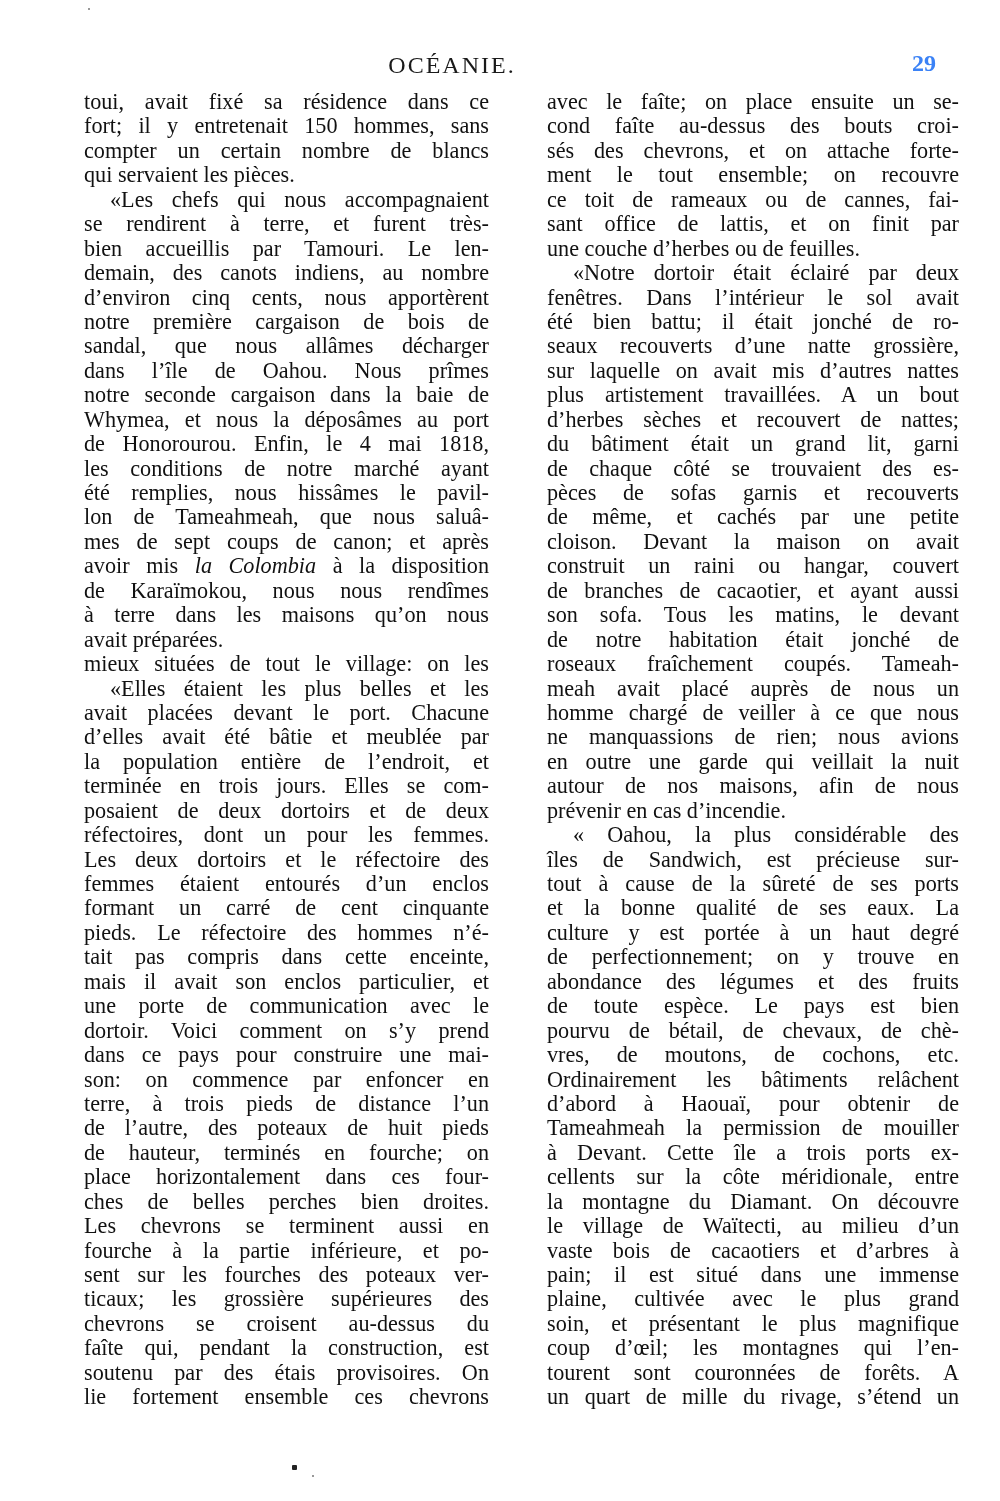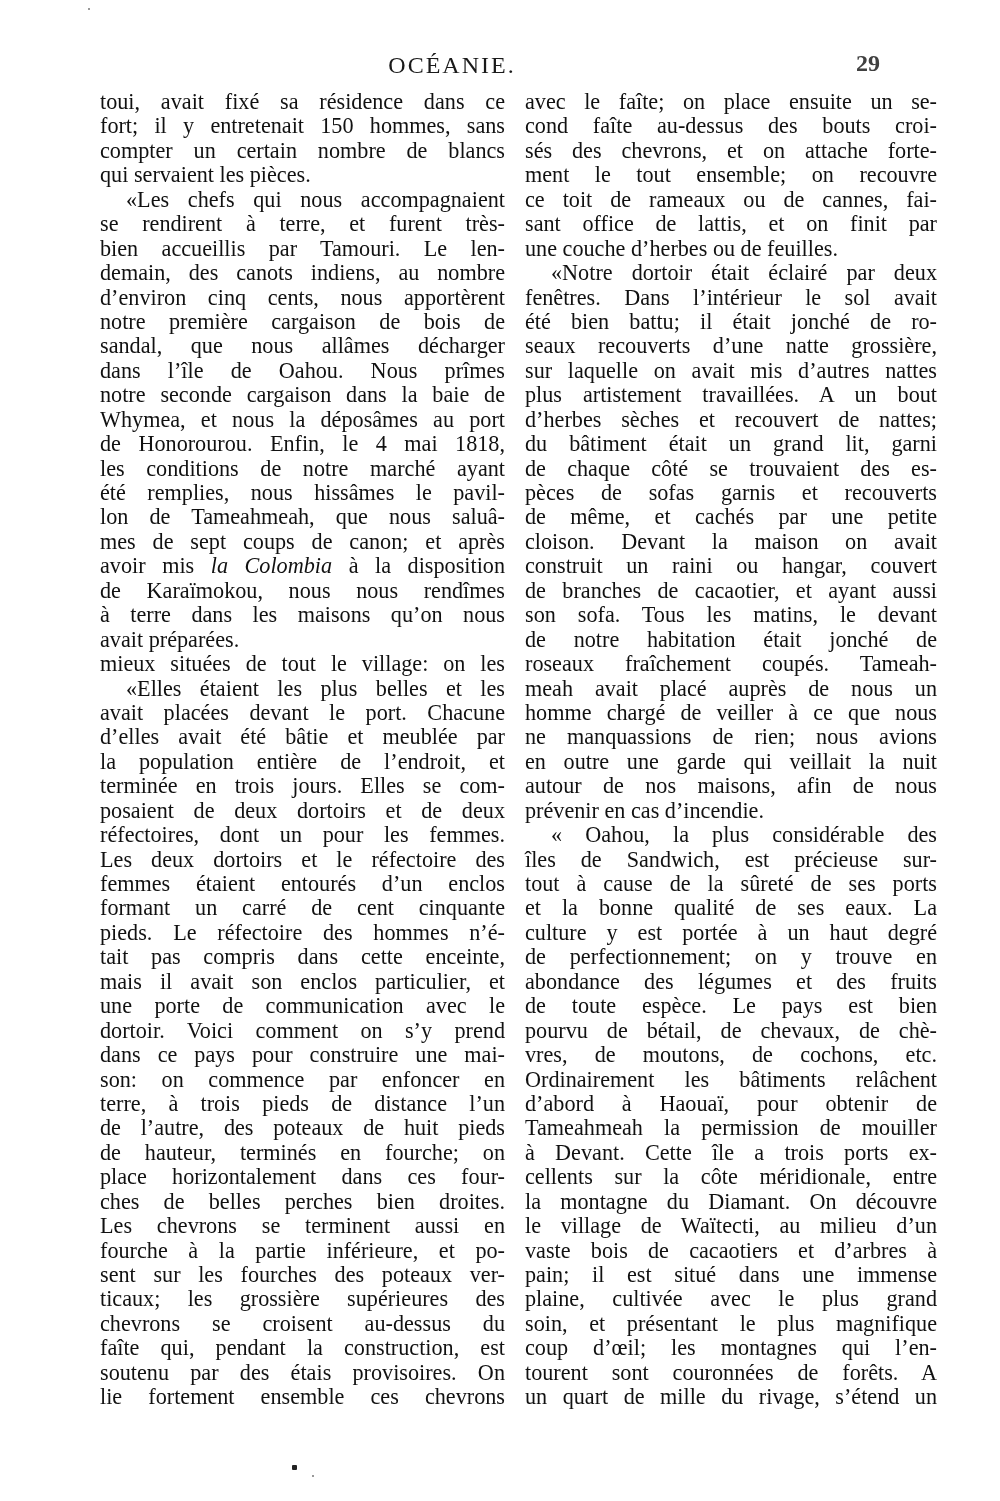--- a/index.html
+++ b/index.html
@@ -1,24 +1,24 @@
 <!DOCTYPE html>
 <html><head>
   <meta charset="utf-8">
   <style>
     html, body { margin:0; padding:0; background:#ffffff; }
     body { width:1000px; height:1501px; position:relative; overflow:hidden; color:#111; }
     .header-title { position:absolute; top:52px; left:0; width:904px; text-align:center;
       font-family:"Liberation Serif", serif; font-size:24px; letter-spacing:2px; color:#1a1a1a; }
-    .page-number { position:absolute; top:50px; left:856px; font-family:"Liberation Serif", serif;
-      font-size:24px; font-weight:bold; color:#404040; }
+    .page-number { position:absolute; top:50px; left:912px; font-family:"Liberation Serif", serif;
+      font-size:24px; font-weight:bold; color:#3b82f6; }
     .column { position:absolute; top:90px; font-family:"Liberation Serif", serif;
       font-size:22.2px; line-height:24.45px; color:#111; }
-    .col-left { left:100px; width:405px; }
-    .col-right { left:525px; width:412px; }
+    .col-left { left:84px; width:405px; }
+    .col-right { left:547px; width:412px; }
     .line { display:block; white-space:nowrap; text-align:justify; text-align-last:justify; height:24.45px; overflow:visible; }
     .line.last { text-align-last:left; }
     .line.indent { padding-left:26px; }
     .italic { font-style:italic; }
     .footer-mark { position:absolute; top:1465px; left:292px; width:5px; height:5px; background:#222; border-radius:1px; }
     .dot { position:absolute; width:2px; height:2px; background:#777; border-radius:1px; }
   </style>
 </head>
 <body>
 

